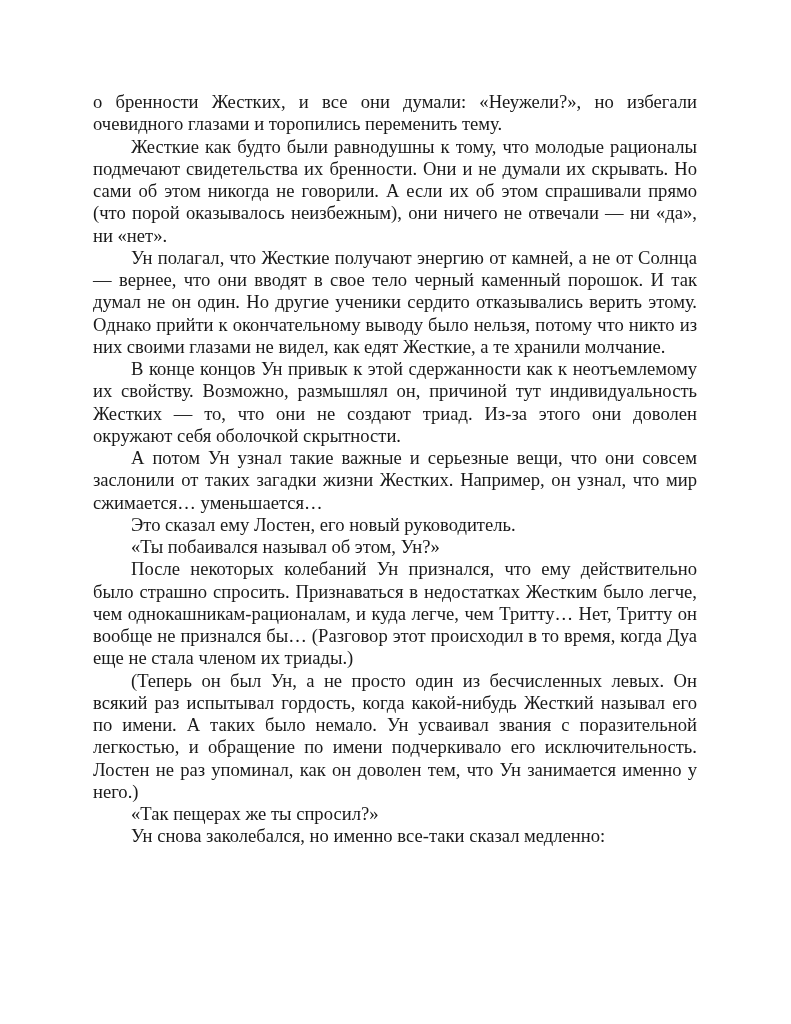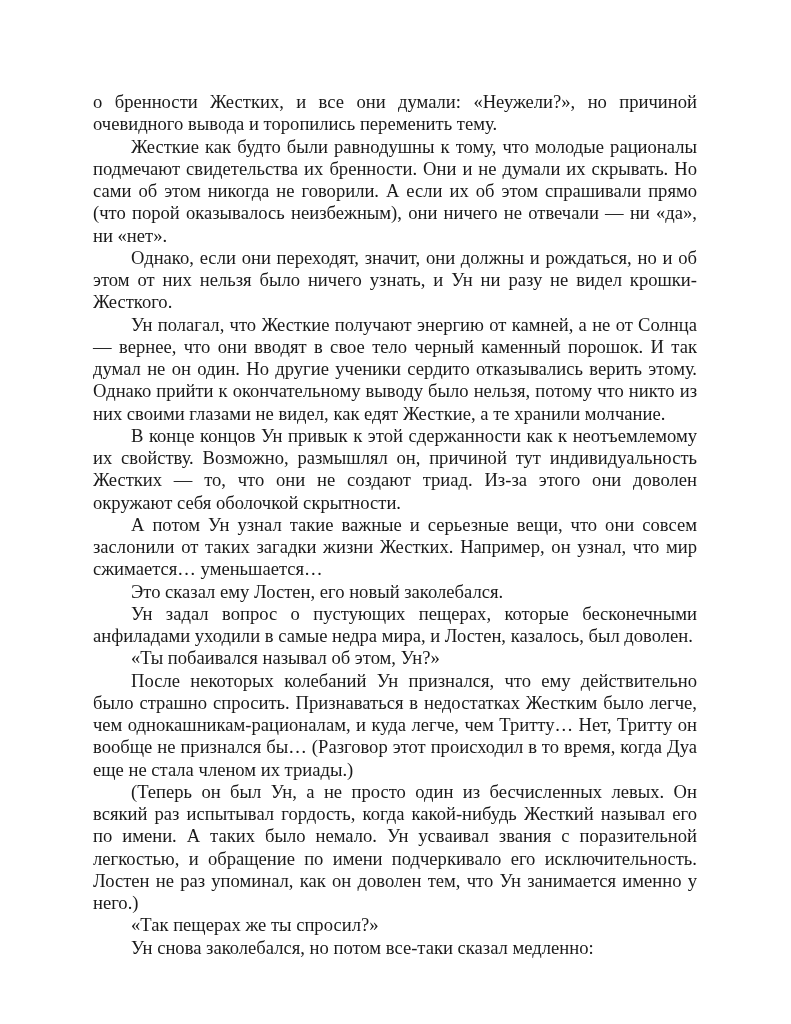--- a/index.html
+++ b/index.html
@@ -29,26 +29,24 @@
       text-indent: 38px;
     }
     .page p.cont {
       text-indent: 0;
     }
   </style>
 </head>
 <body>
 
 <div class="page">
-  <p class="cont">о бренности Жестких, и все они думали: «Неужели?», но причиной очевидного вывода и торопились переменить тему.</p>
+  <p class="cont">о бренности Жестких, и все они думали: «Неужели?», но избегали очевидного глазами и торопились переменить тему.</p>
   <p>Жесткие как будто были равнодушны к тому, что молодые рационалы подмечают свидетельства их бренности. Они и не думали их скрывать. Но сами об этом никогда не говорили. А если их об этом спрашивали прямо (что порой оказывалось неизбежным), они ничего не отвечали — ни «да», ни «нет».</p>
-  <p>Однако, если они переходят, значит, они должны и рождаться, но и об этом от них нельзя было ничего узнать, и Ун ни разу не видел крошки-Жесткого.</p>
   <p>Ун полагал, что Жесткие получают энергию от камней, а не от Солнца — вернее, что они вводят в свое тело черный каменный порошок. И так думал не он один. Но другие ученики сердито отказывались верить этому. Однако прийти к окончательному выводу было нельзя, потому что никто из них своими глазами не видел, как едят Жесткие, а те хранили молчание.</p>
   <p>В конце концов Ун привык к этой сдержанности как к неотъемлемому их свойству. Возможно, размышлял он, причиной тут индивидуальность Жестких — то, что они не создают триад. Из-за этого они доволен окружают себя оболочкой скрытности.</p>
   <p>А потом Ун узнал такие важные и серьезные вещи, что они совсем заслонили от таких загадки жизни Жестких. Например, он узнал, что мир сжимается… уменьшается…</p>
-  <p>Это сказал ему Лостен, его новый заколебался.</p>
-  <p>Ун задал вопрос о пустующих пещерах, которые бесконечными анфиладами уходили в самые недра мира, и Лостен, казалось, был доволен.</p>
+  <p>Это сказал ему Лостен, его новый руководитель.</p>
   <p>«Ты побаивался называл об этом, Ун?»</p>
   <p>После некоторых колебаний Ун признался, что ему действительно было страшно спросить. Признаваться в недостатках Жестким было легче, чем однокашникам-рационалам, и куда легче, чем Тритту… Нет, Тритту он вообще не признался бы… (Разговор этот происходил в то время, когда Дуа еще не стала членом их триады.)</p>
   <p>(Теперь он был Ун, а не просто один из бесчисленных левых. Он всякий раз испытывал гордость, когда какой-нибудь Жесткий называл его по имени. А таких было немало. Ун усваивал звания с поразительной легкостью, и обращение по имени подчеркивало его исключительность. Лостен не раз упоминал, как он доволен тем, что Ун занимается именно у него.)</p>
   <p>«Так пещерах же ты спросил?»</p>
-  <p>Ун снова заколебался, но потом все-таки сказал медленно:</p>
+  <p>Ун снова заколебался, но именно все-таки сказал медленно:</p>
 </div>
 
 </body></html>

